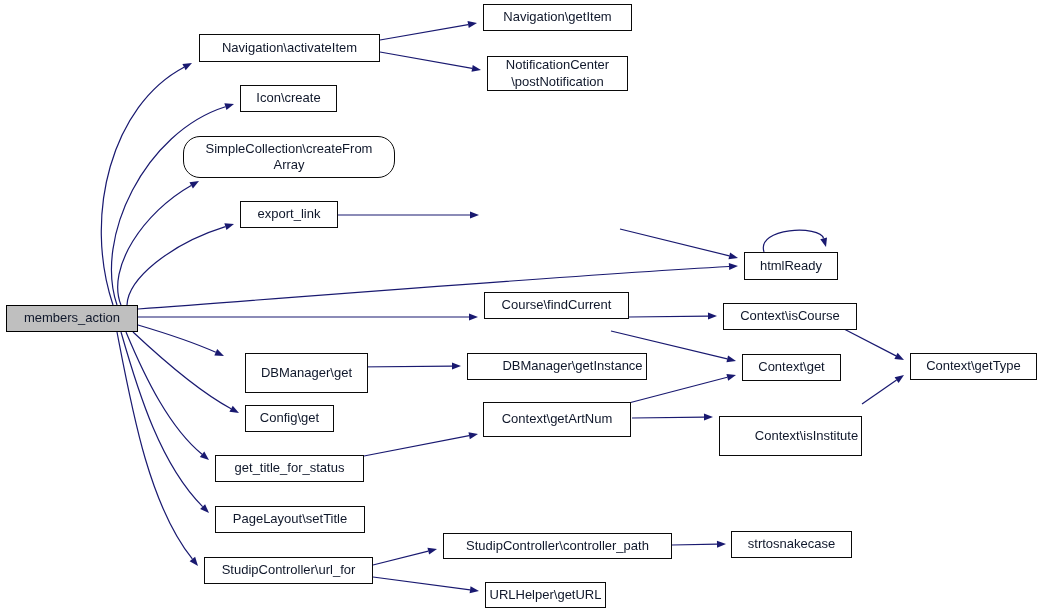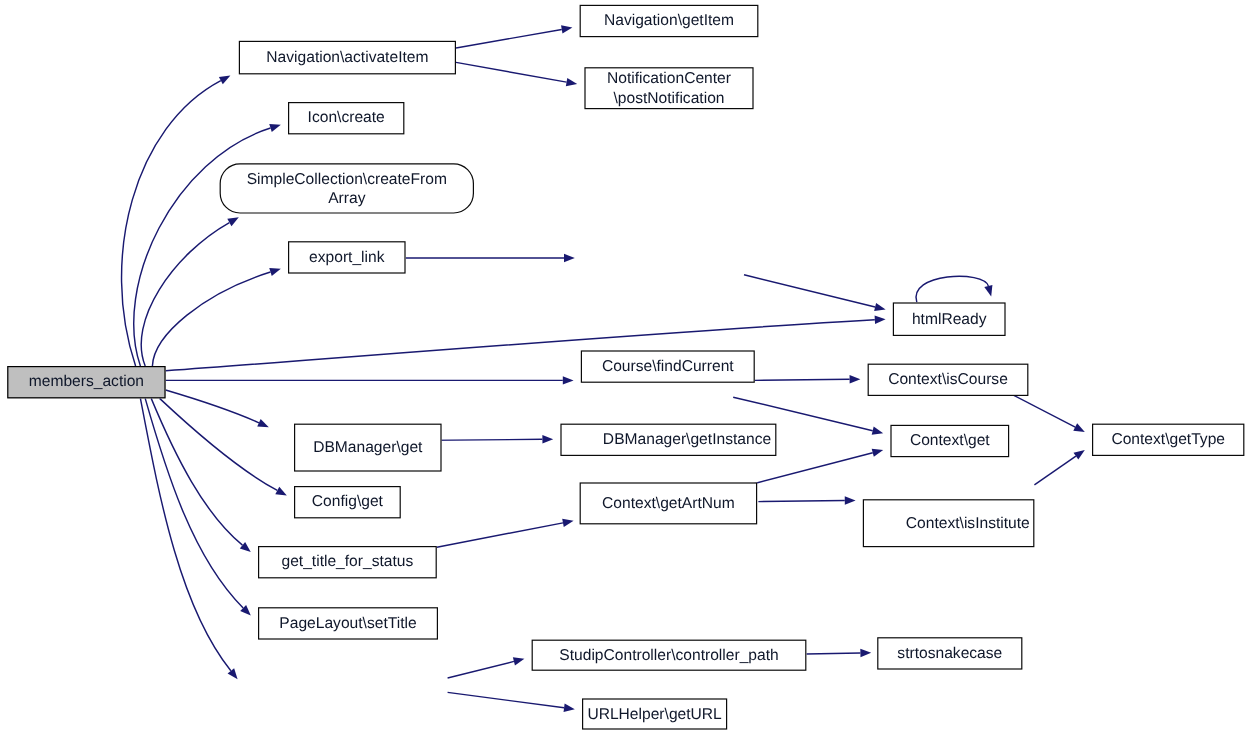--- a/index.html
+++ b/index.html
@@ -155,20 +155,23 @@
     </div>
     <div class="node" style="left: 719px; top: 416px; width: 143px; height: 40px; padding-left: 32px;">
       <div>Context\isInstitute</div>
     </div>
     <div class="node" style="left: 215px; top: 455px; width: 149px; height: 27px;">
       <div>get_title_for_status</div>
     </div>
     <div class="node" style="left: 215px; top: 506px; width: 150px; height: 27px;">
       <div>PageLayout\setTitle</div>
     </div>
+    <div class="node" style="left: 204px; top: 557px; width: 169px; height: 27px;">
+      <div>StudipController\url_for</div>
+    </div>
     <div class="node" style="left: 443px; top: 533px; width: 229px; height: 26px;">
       <div>StudipController\controller_path</div>
     </div>
     <div class="node" style="left: 731px; top: 531px; width: 121px; height: 27px;">
       <div>strtosnakecase</div>
     </div>
     <div class="node" style="left: 485px; top: 582px; width: 121px; height: 26px;">
       <div>URLHelper\getURL</div>
     </div>
   </div>

